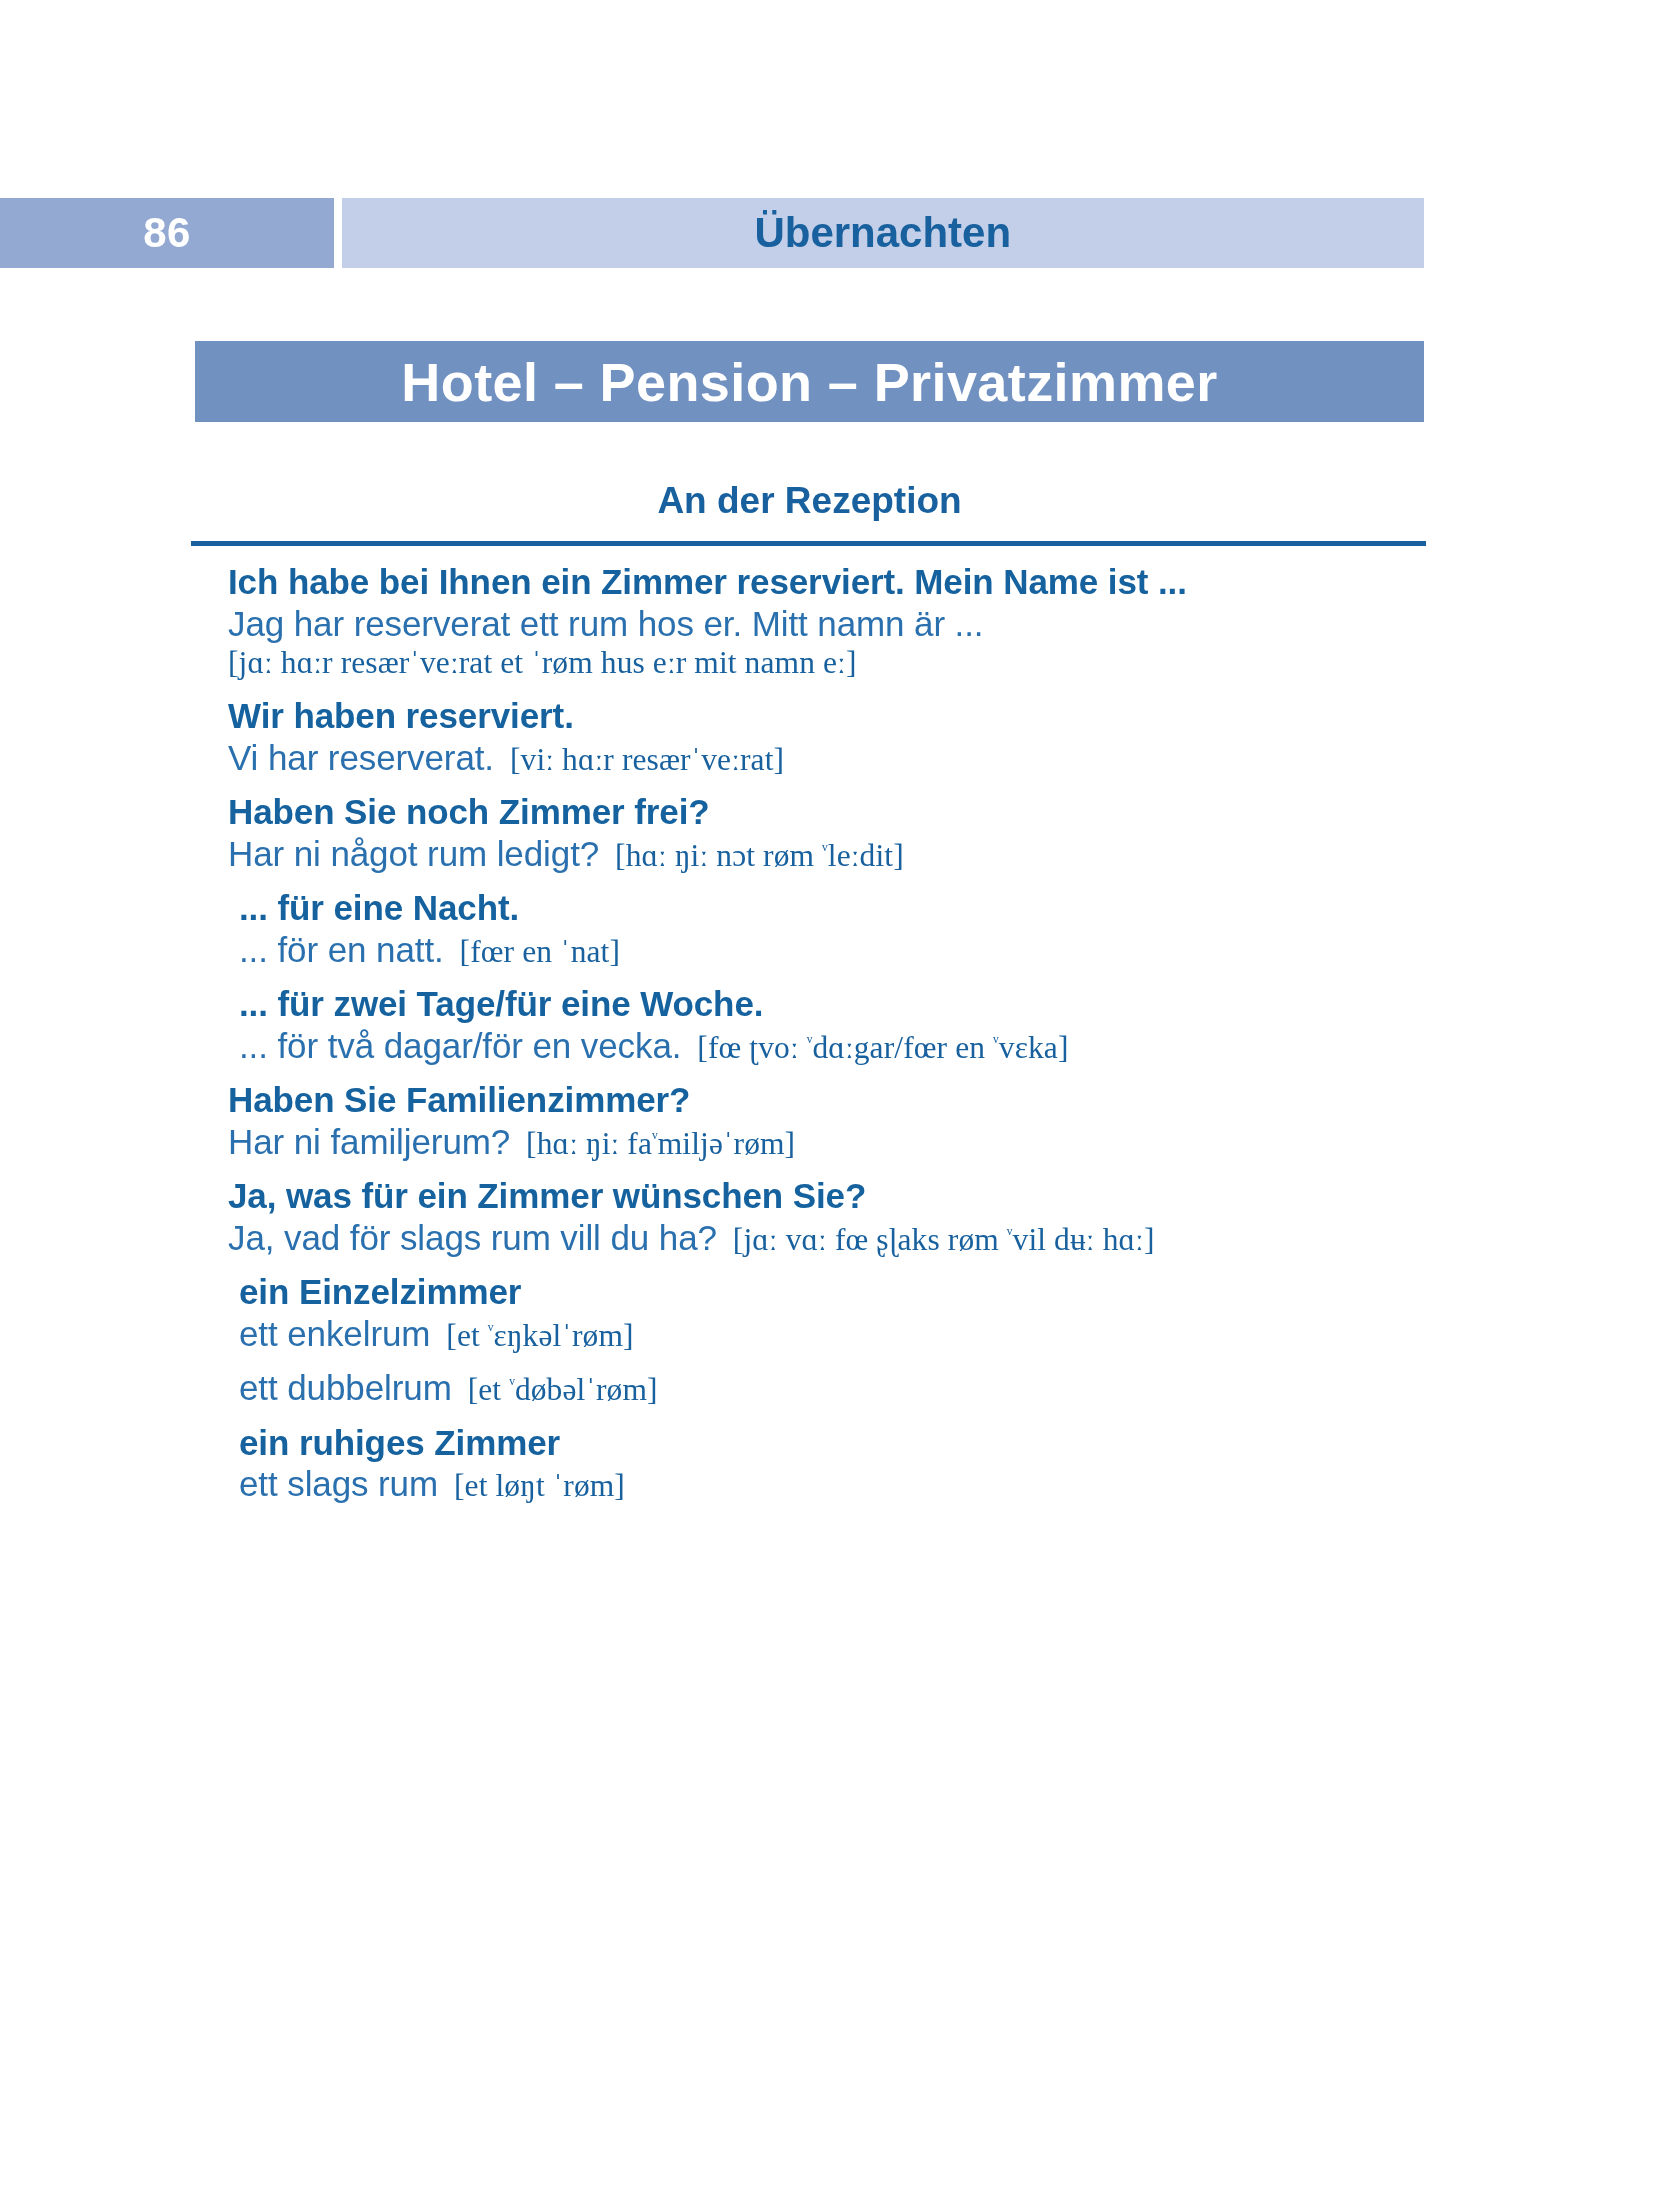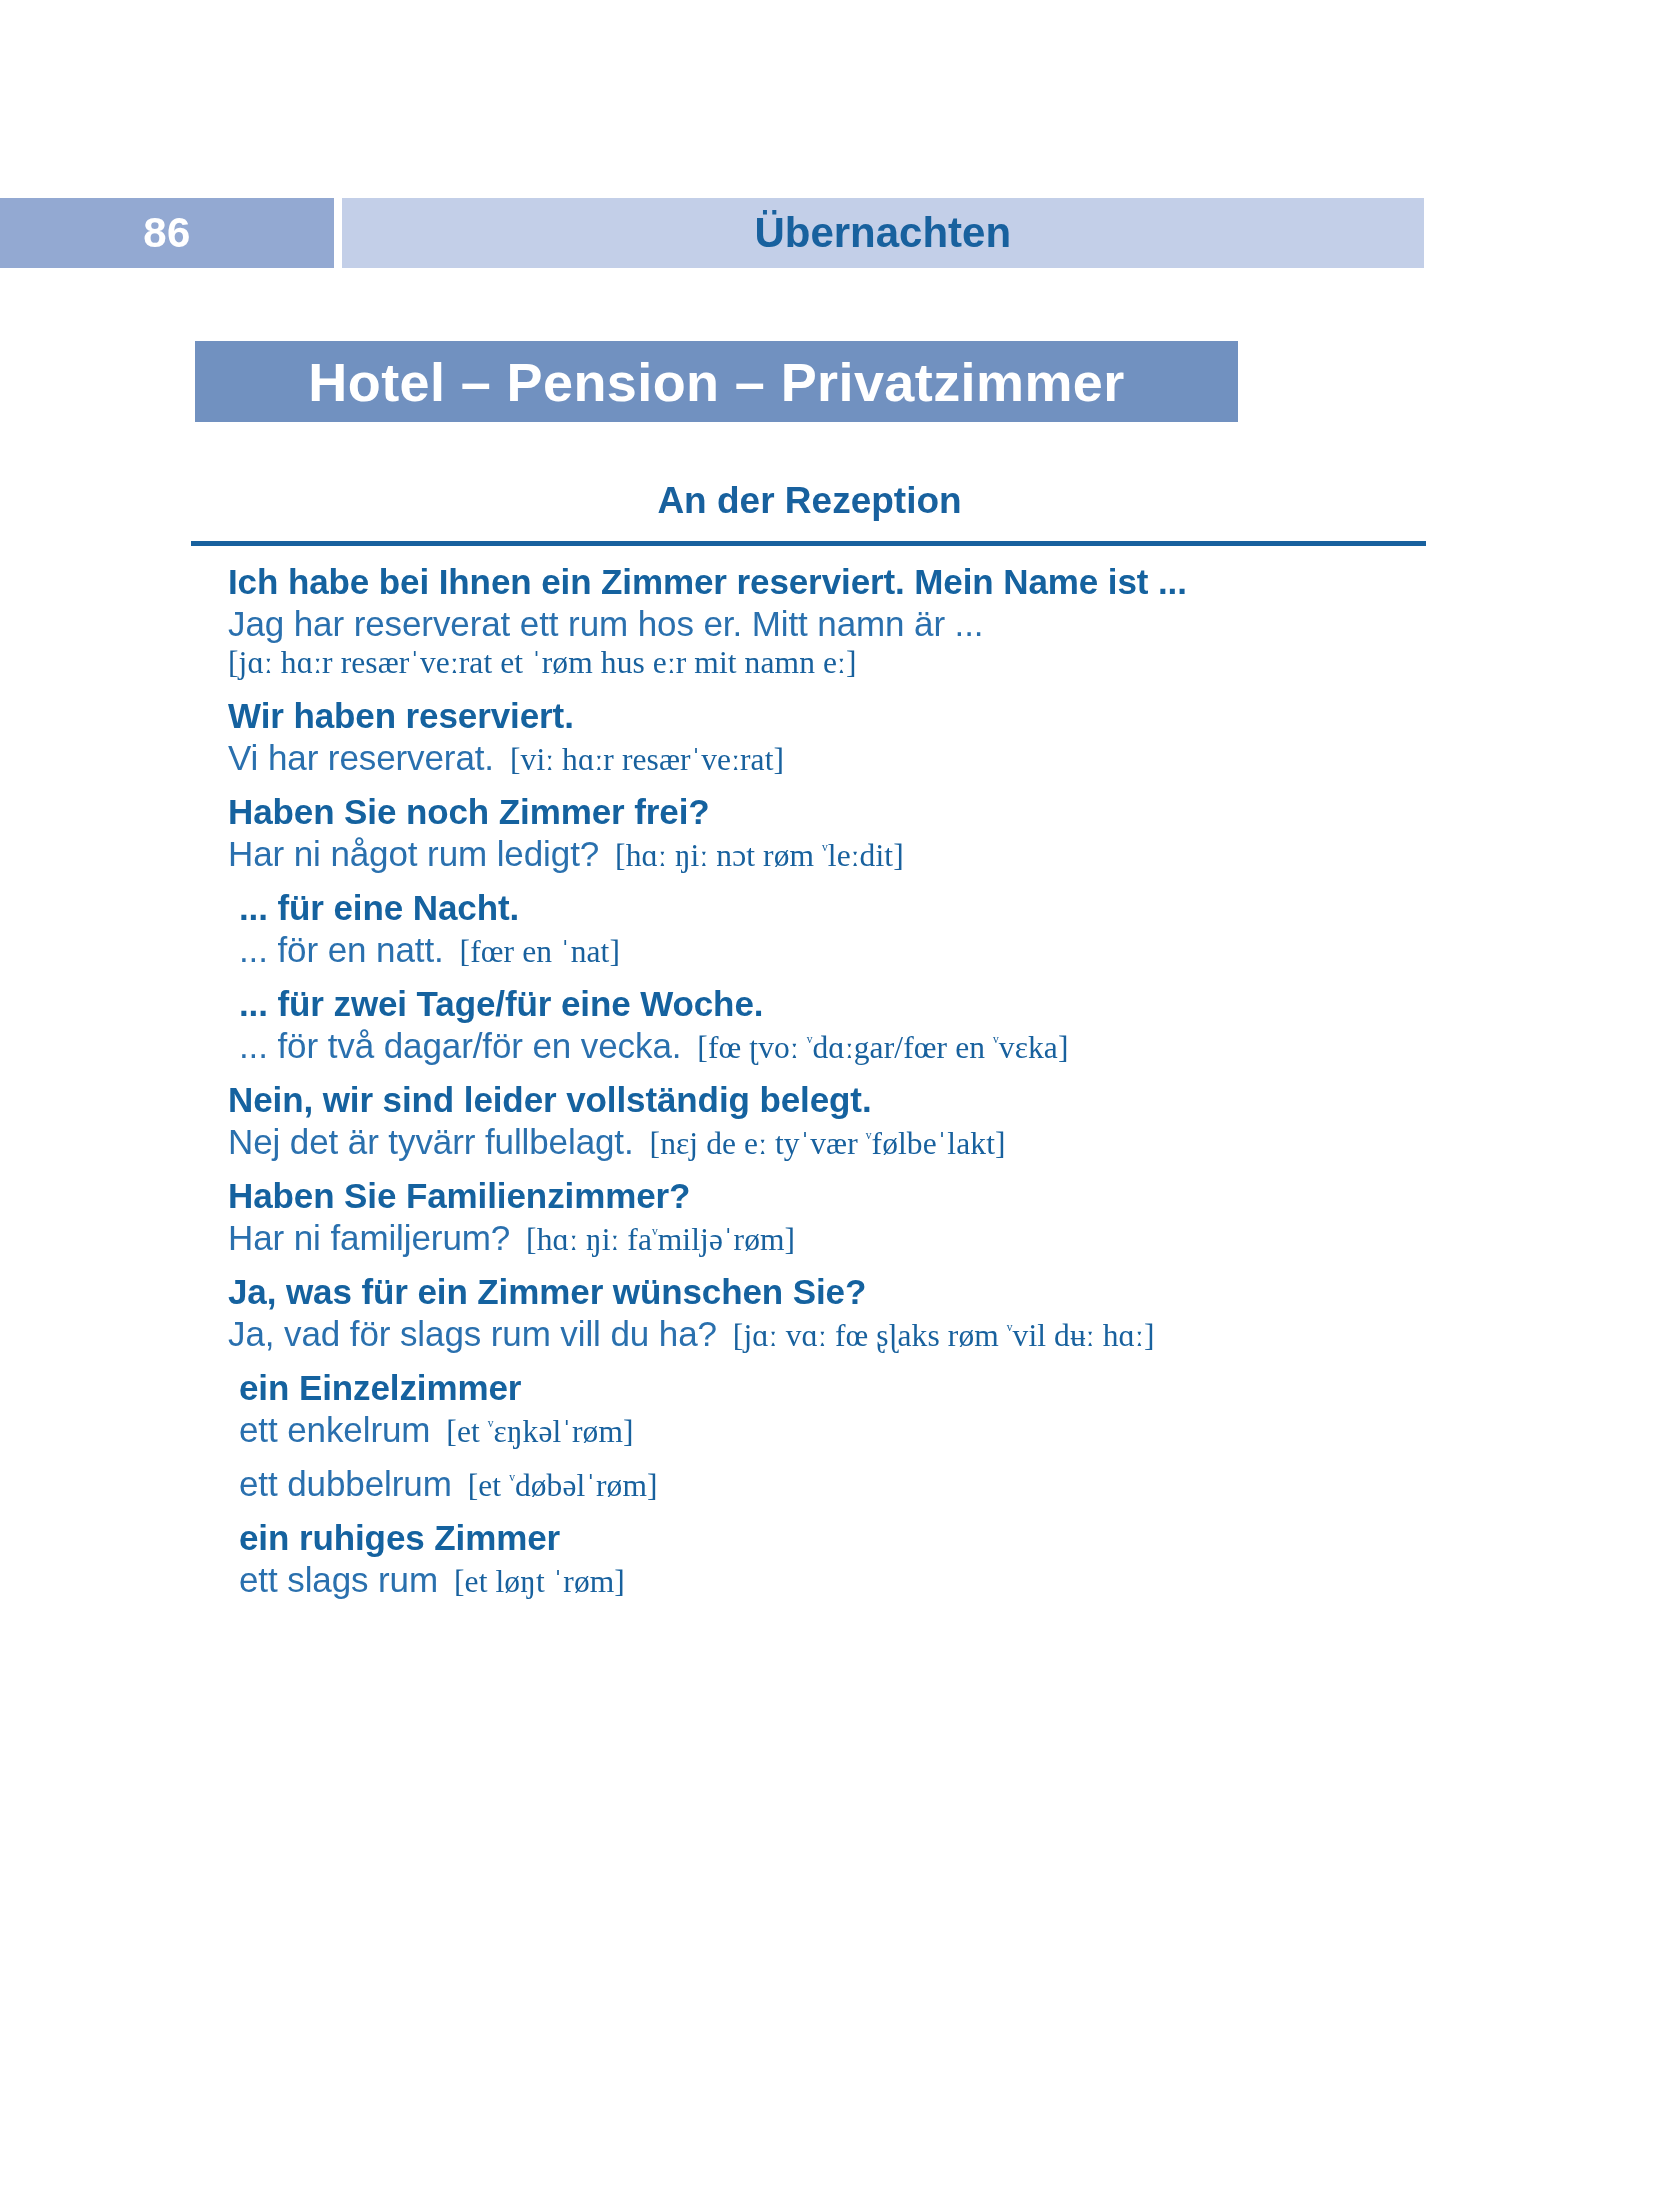--- a/index.html
+++ b/index.html
@@ -50,21 +50,21 @@
     color: #18619e;
     font-size: 42px;
     font-weight: 700;
   }
 
   
   .banner {
     position: absolute;
     top: 341px;
     left: 195px;
-    width: 1043px;
+    width: 1229px;
     height: 81px;
     background: #7191c0;
     display: flex;
     align-items: center;
     justify-content: center;
   }
   .banner-text {
     color: #ffffff;
     font-size: 54px;
     font-weight: 700;
@@ -179,24 +179,20 @@
     </div>
     <div class="entry indent">
       <div class="de">... für eine Nacht.</div>
       <div class="sv-line"><span class="sv">... för en natt.</span><span class="ipa">&nbsp;&nbsp;[fœr en ˈnat]</span></div>
     </div>
     <div class="entry indent">
       <div class="de">... für zwei Tage/für eine Woche.</div>
       <div class="sv-line"><span class="sv">... för två dagar/för en vecka.</span><span class="ipa">&nbsp;&nbsp;[fœ ʈvoː <span class="tone">ᵛ</span>dɑːgar/fœr en <span class="tone">ᵛ</span>vɛka]</span></div>
     </div>
     <div class="entry">
-      <div class="de">Nein, wir sind leider vollständig belegt.</div>
-      <div class="sv-line"><span class="sv">Nej det är tyvärr fullbelagt.</span><span class="ipa">&nbsp;&nbsp;[nɛj de eː tyˈvær <span class="tone">ᵛ</span>følbeˈlakt]</span></div>
-    </div>
-    <div class="entry">
       <div class="de">Haben Sie Familienzimmer?</div>
       <div class="sv-line"><span class="sv">Har ni familjerum?</span><span class="ipa">&nbsp;&nbsp;[hɑː ŋiː fa<span class="tone">ᵛ</span>miljəˈrøm]</span></div>
     </div>
     <div class="entry">
       <div class="de">Ja, was für ein Zimmer wünschen Sie?</div>
       <div class="sv-line"><span class="sv">Ja, vad för slags rum vill du ha?</span><span class="ipa">&nbsp;&nbsp;[jɑː vɑː fœ ʂɭaks røm <span class="tone">ᵛ</span>vil dʉː hɑː]</span></div>
     </div>
     <div class="entry indent">
       <div class="de">ein Einzelzimmer</div>
       <div class="sv-line"><span class="sv">ett enkelrum</span><span class="ipa">&nbsp;&nbsp;[et <span class="tone">ᵛ</span>ɛŋkəlˈrøm]</span></div>

